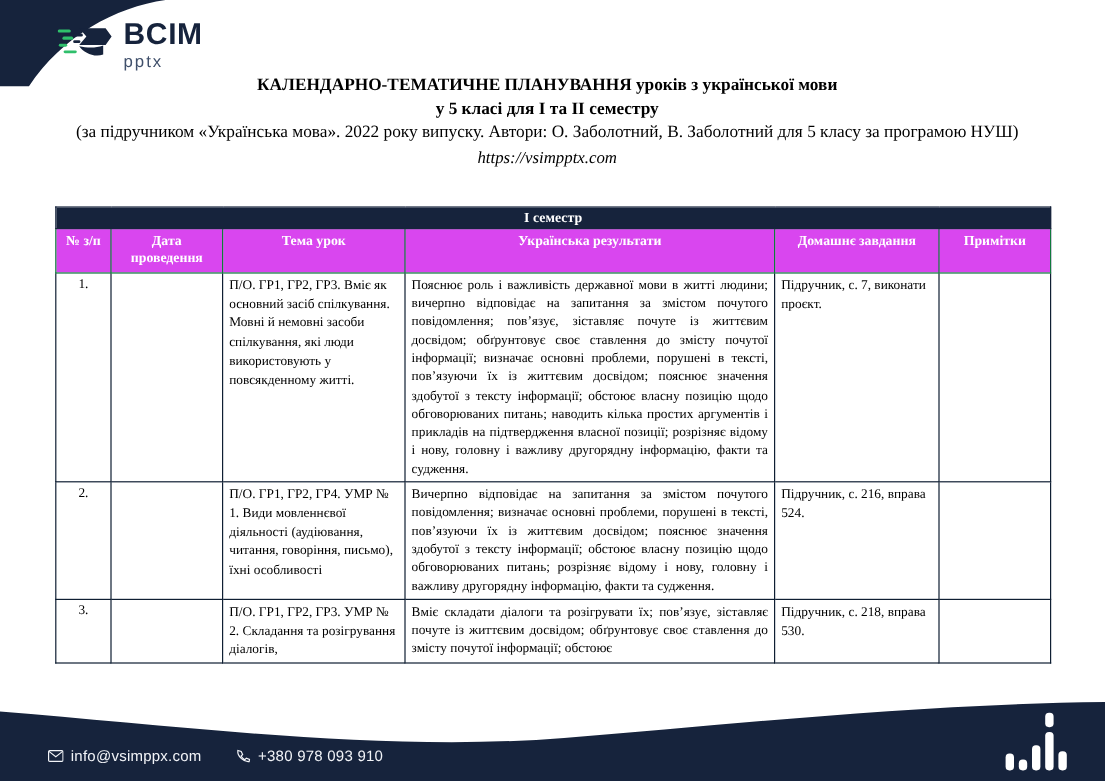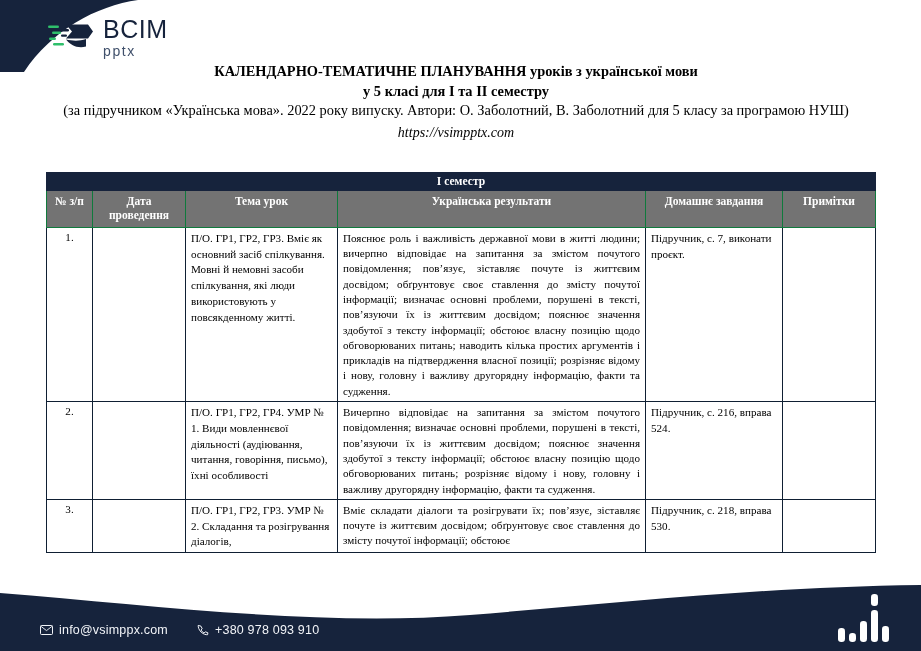--- a/index.html
+++ b/index.html
@@ -39,21 +39,21 @@
   .logo{
     position:absolute; left:48px; top:17px;
     display:flex; align-items:center; gap:9px;
     z-index:6;
   }
   .logo-text{
     font-family:"Liberation Sans","DejaVu Sans",sans-serif;
     line-height:1;
   }
   .logo-text .t1{
-    display:block; font-size:25px; font-weight:400; color:#16233c; letter-spacing:.5px;
+    display:block; font-size:25px; font-weight:700; color:#16233c; letter-spacing:.5px;
   }
   .logo-text .t2{
     display:block; font-size:14px; font-weight:400; color:#40506b; letter-spacing:1.6px;
     margin-top:2px;
   }
 
   
   .title-block{
     position:absolute; left:0; top:62px; width:912px;
     text-align:center; padding:0 36px;
@@ -77,21 +77,21 @@
     vertical-align:top;
     padding:3px 5px 2px 5px;
   }
   tr.semester-row th{
     background:#16233c; color:#ffffff; text-align:center;
     font-weight:700; font-size:11.6px; padding:2px 4px;
     border:1px solid #16233c;
     margin-top:28px;
   }
   tr.head-row th{
-    background:#737373; color:#ffffff; text-align:center;
+    background:#d946ef; color:#ffffff; text-align:center;
     font-weight:700; font-size:11.5px; line-height:1.25;
     padding:3px 4px 4px 4px; vertical-align:top;
     border:1px solid #0f7a3c;
   }
   td.c-num{ text-align:center; }
   td.c-date{ }
   td.c-theme{ text-align:left; line-height:1.42; }
   td.c-res{ text-align:justify; text-align-last:left; line-height:1.38; hyphens:none;}
   td.c-hw{ text-align:left; line-height:1.42; }
   td.c-note{ }

